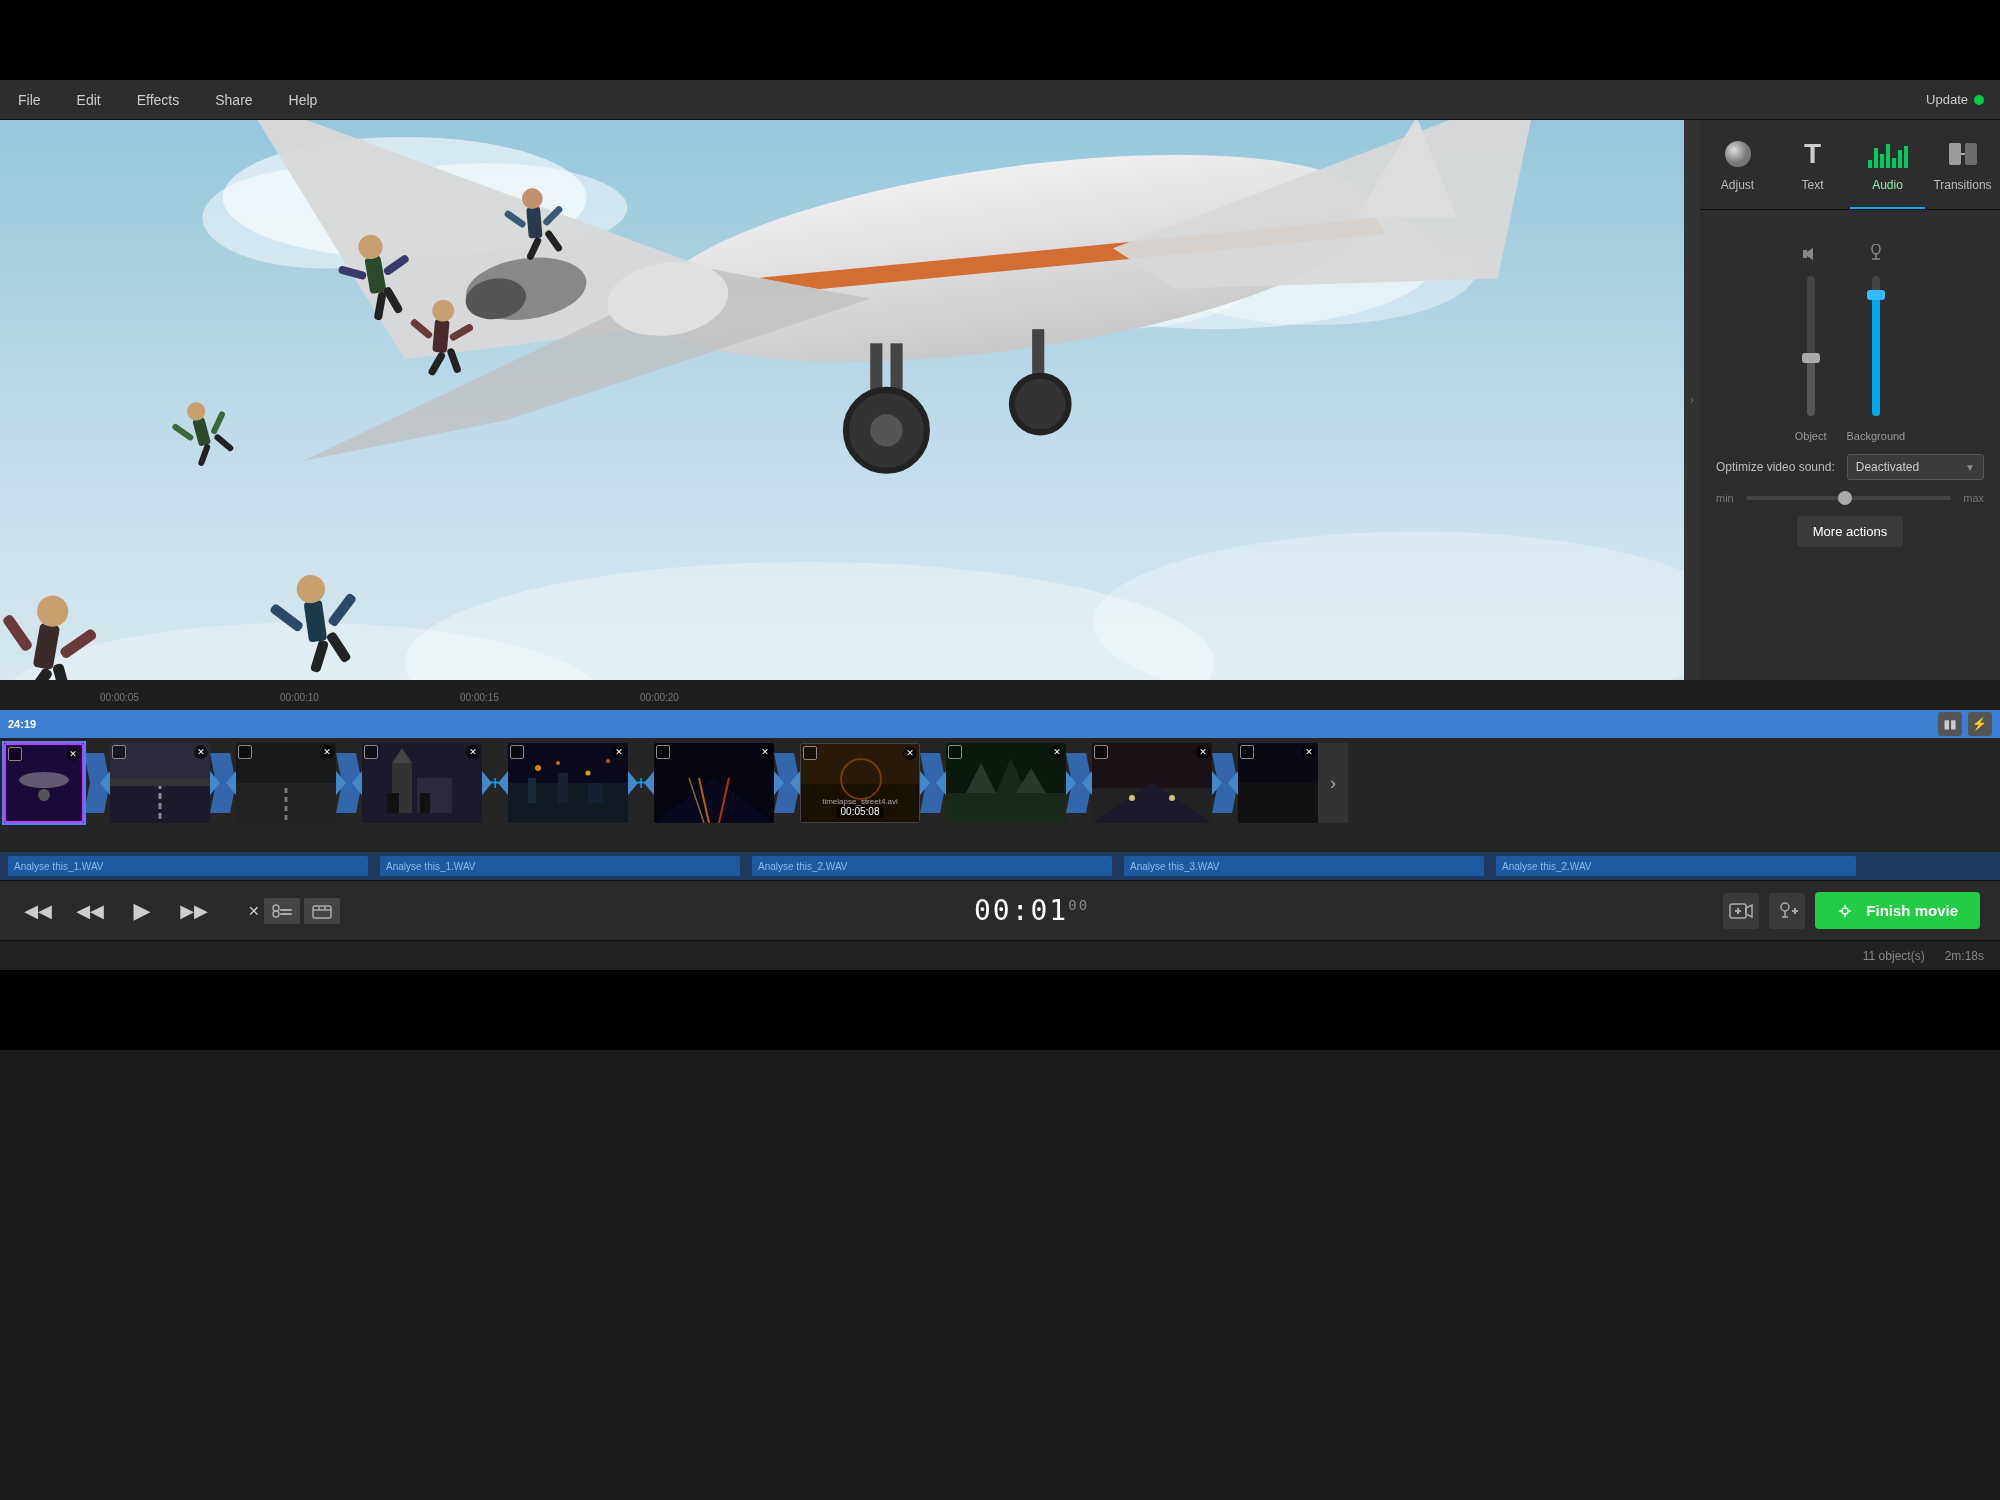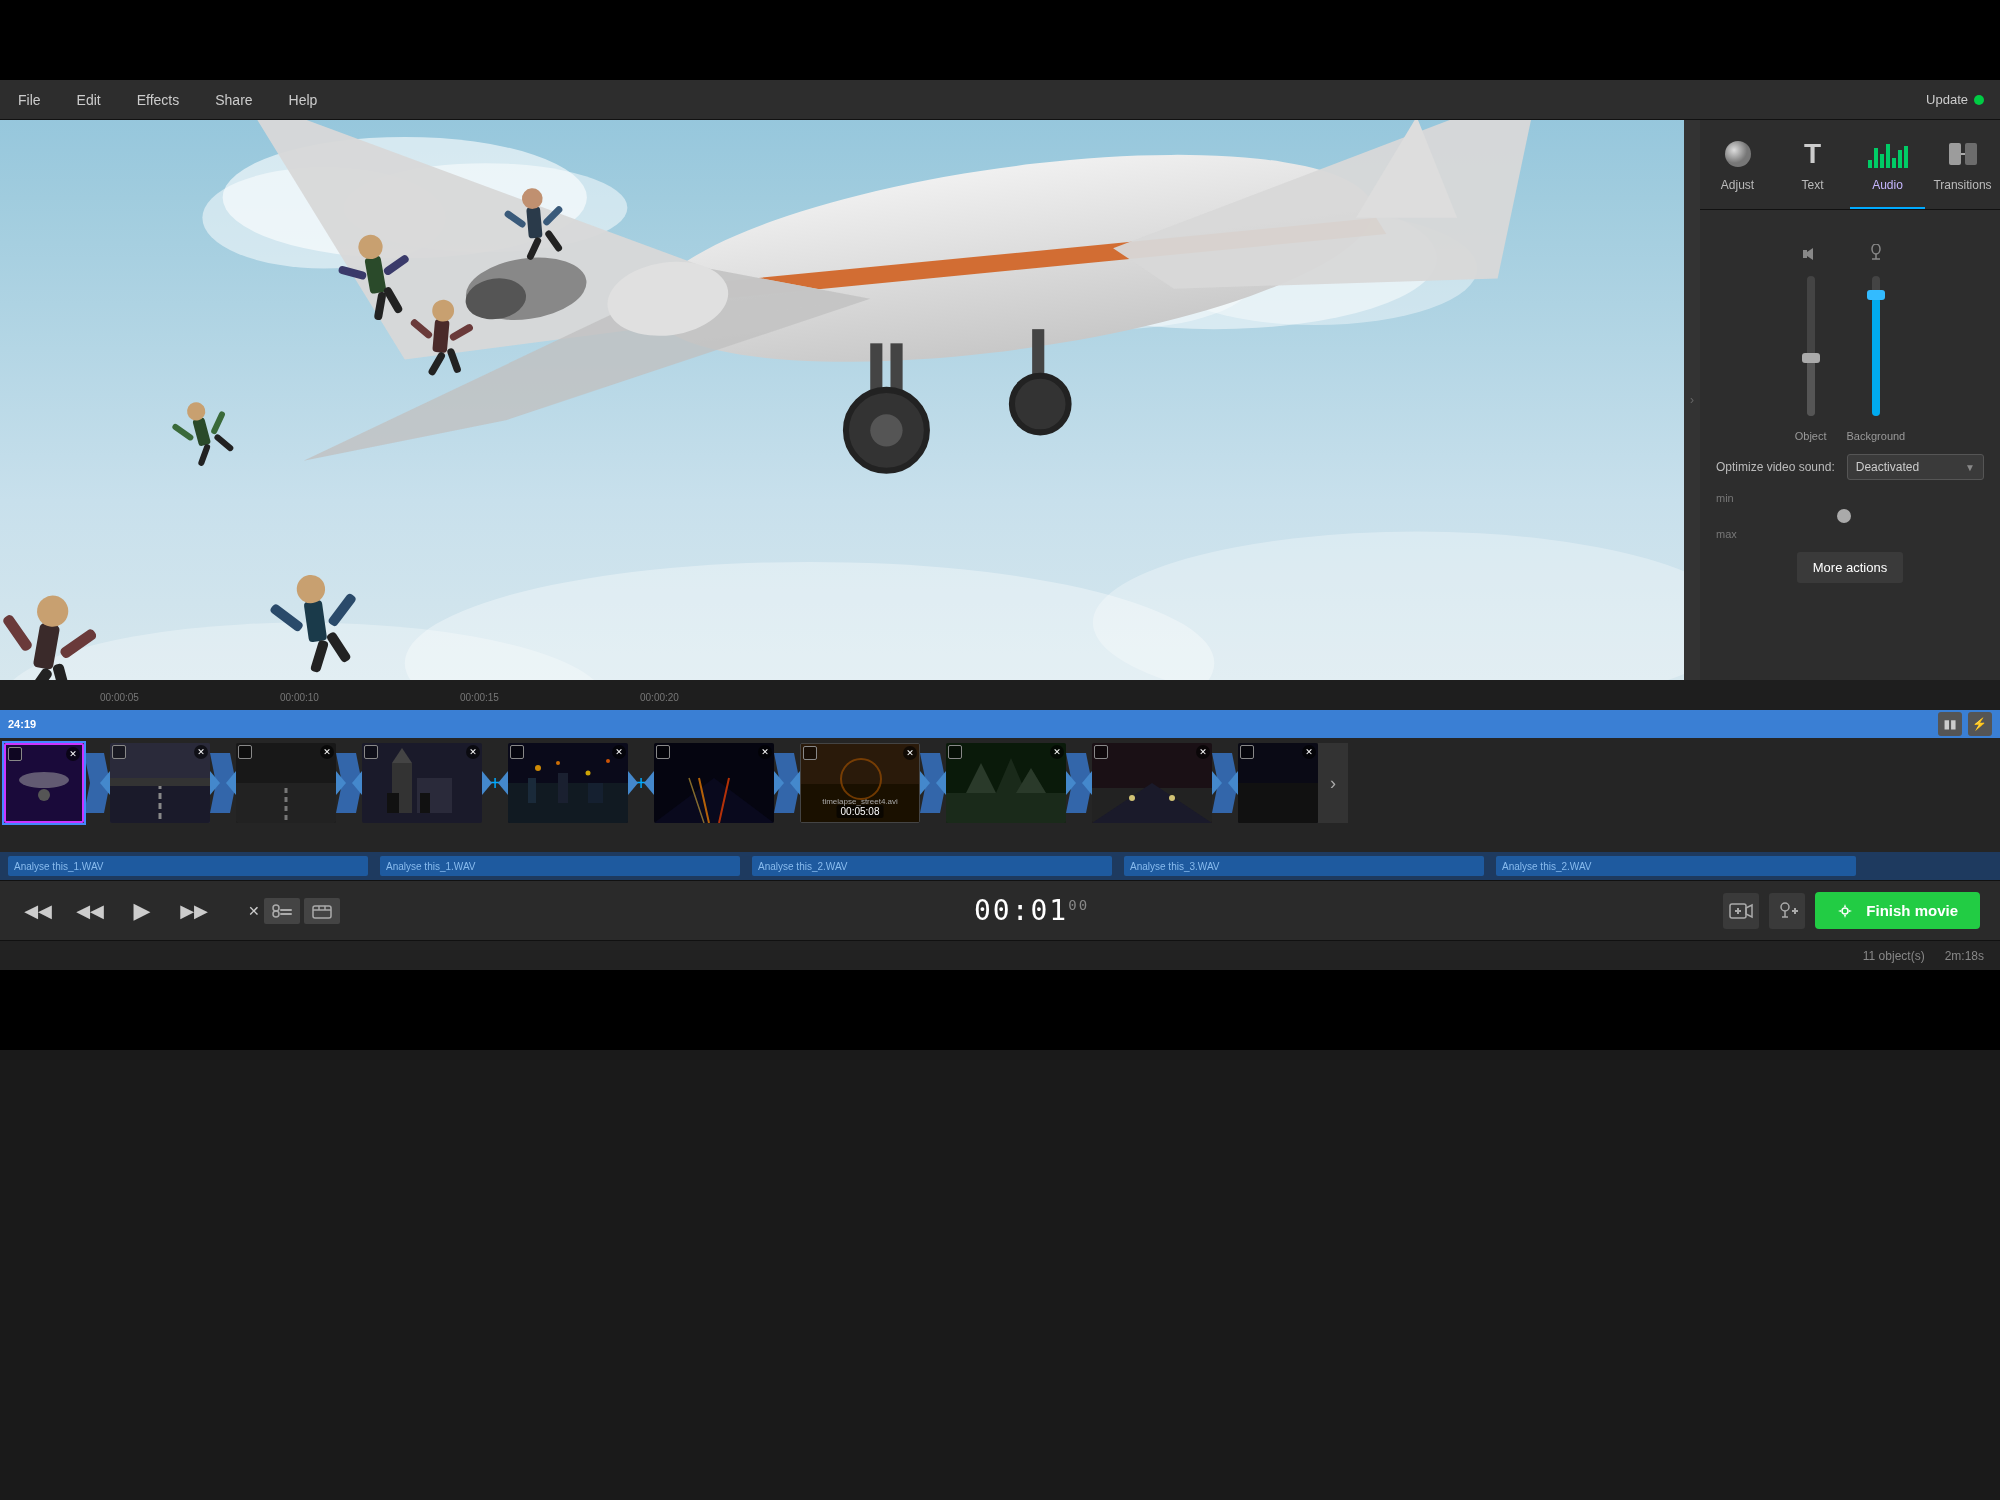--- a/index.html
+++ b/index.html
@@ -98,21 +98,21 @@
     }
     .tool-tab-icon {
       width: 36px;
       height: 36px;
       display: flex;
       align-items: center;
       justify-content: center;
       font-size: 22px;
     }
     .tool-tab-label { font-size: 12px; color: #bbb; }
-    .tool-tab.active .tool-tab-label { color: #c4b5fd; }
+    .tool-tab.active .tool-tab-label { color: #86efac; }
 
     
     .audio-bars {
       display: flex;
       gap: 2px;
       align-items: flex-end;
       height: 28px;
     }
     .audio-bar {
       width: 4px;
@@ -189,23 +189,23 @@
       cursor: pointer;
       display: flex;
       align-items: center;
       justify-content: space-between;
     }
     .dropdown-arrow { color: #888; font-size: 10px; }
 
     
     .minmax-row {
       display: flex;
+      align-items: center;
       gap: 12px;
       margin: 8px 0;
-      flex-direction: column;
     }
     .minmax-label { font-size: 11px; color: #777; }
     .h-slider-track {
       flex: 1;
       height: 4px;
       background: #444;
       border-radius: 2px;
       position: relative;
     }
     .h-slider-thumb {

